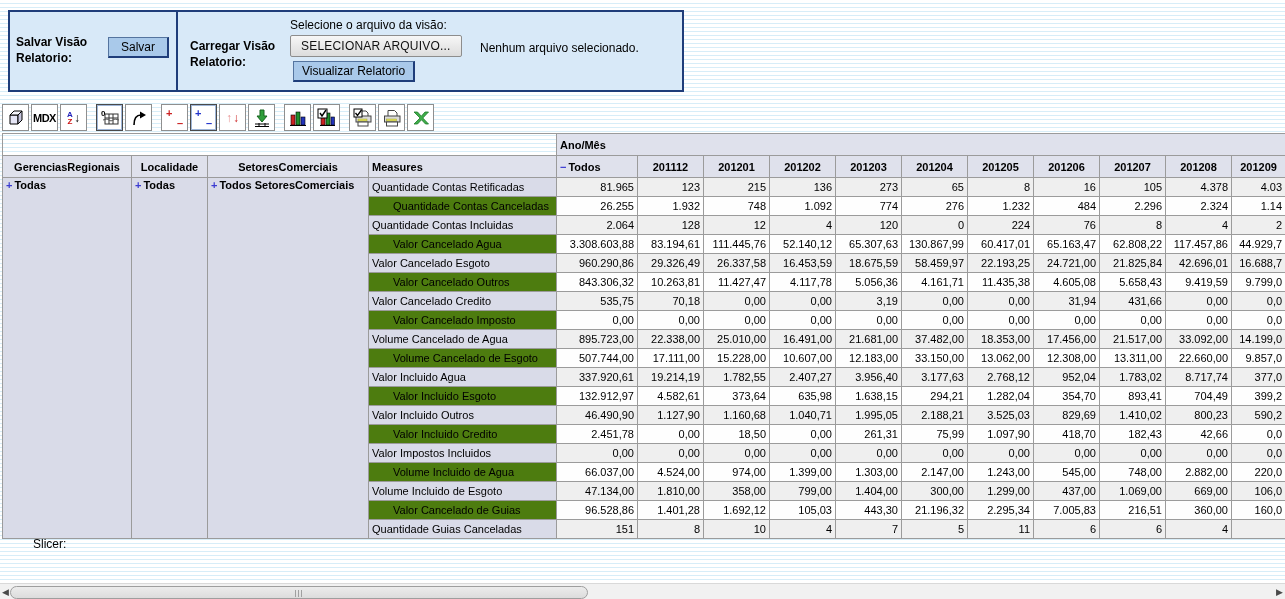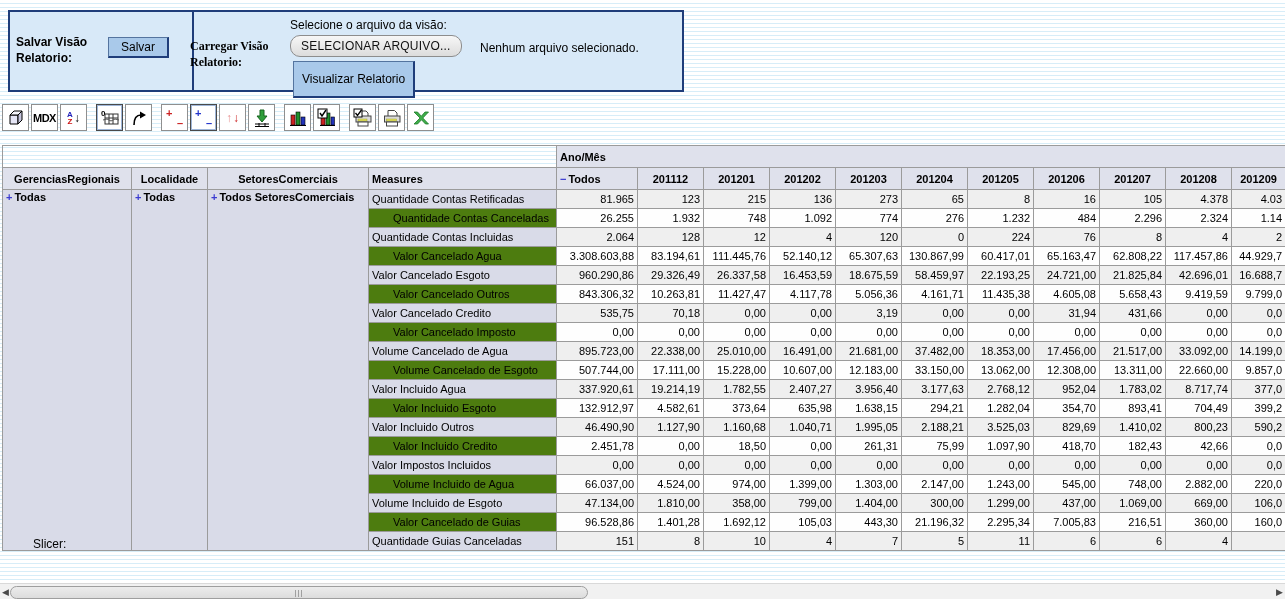--- a/index.html
+++ b/index.html
@@ -5,47 +5,47 @@
   * { box-sizing: border-box; }
   html,body { margin:0; padding:0; }
   body {
     width:1285px; height:599px; overflow:hidden; position:relative;
     font-family:"Liberation Sans", sans-serif;
     background:repeating-linear-gradient(180deg,#ffffff 0px,#ffffff 2.5px,#d7edf8 2.5px,#d7edf8 4px);
   }
   
   .panel { position:absolute; left:8px; top:10px; width:676px; height:82px;
     background:#d8e9f8; border:2px solid #1f3d7a; }
-  .panel-left { position:absolute; left:0; top:0; width:184px; height:100%; border-right:2px solid #1f3d7a; }
+  .panel-left { position:absolute; left:0; top:0; width:168px; height:100%; border-right:2px solid #1f3d7a; }
   .lbl { position:absolute; font-size:12px; font-weight:bold; color:#000; line-height:1.3; }
   .txt { position:absolute; font-size:12px; color:#000; }
   .btn-blue { position:absolute; background:#a9c9ea; border:1px solid #54749f;
     border-right:2px solid #1f3d7a; border-bottom:2px solid #1f3d7a;
     font-size:12px; color:#000; font-family:"Liberation Sans",sans-serif; cursor:pointer; padding:2px 12px; }
   .btn-file { position:absolute; background:linear-gradient(#f7f7f7,#dcdcdc); border:1px solid #8d8d8d;
-    border-radius:10px; font-size:12px; color:#111; padding:3px 10px; cursor:pointer;
+    border-radius:2px; font-size:12px; color:#111; padding:3px 10px; cursor:pointer;
     font-family:"Liberation Sans",sans-serif; letter-spacing:.2px; }
   
   .toolbar { position:absolute; left:2px; top:104px; display:flex; align-items:flex-start; }
   .tbtn { width:27px; height:27px; background:#fff; border:1px solid #8f8f8f; margin-right:2px;
     position:relative; display:flex; align-items:center; justify-content:center; cursor:pointer; padding:0; }
   .tbtn.pressed { border:1px solid #4a4a4a; box-shadow:inset 0 0 0 1px #9fb6d8; }
   .tgap { margin-left:7px; }
   .mdx-txt { font-size:11px; font-weight:bold; color:#000; letter-spacing:-0.5px; }
   .sortwrap { display:flex; align-items:center; }
   .sort-az { display:flex; flex-direction:column; font-size:8px; font-weight:bold; line-height:7px; }
   .sort-a { color:#2222bb; } .sort-z { color:#cc1111; }
   .sort-arrow { font-size:12px; color:#000; margin-left:1px; }
   .pm { position:absolute; font-weight:bold; font-size:11px; line-height:10px; }
   .pm-plus { left:4px; top:3px; } .pm-minus { right:4px; bottom:2px; }
   .red { color:#cc2222; } .blue { color:#2233cc; }
   .arr-up { color:#e89090; font-weight:bold; font-size:12px; margin-right:1px; }
   .arr-dn { color:#cc2222; font-weight:bold; font-size:12px; }
   
-  .pivot-wrap { position:absolute; left:2px; top:145px; }
+  .pivot-wrap { position:absolute; left:2px; top:133px; }
   table.pivot { border-collapse:collapse; table-layout:fixed; width:1283px; font-size:11px; }
   table.pivot th, table.pivot td { border:1px solid #9b9b9b; padding:1px 3px; height:19px;
     overflow:hidden; white-space:nowrap; }
   table.pivot thead th { height:22px; }
   th.corner { background:transparent; }
   .hdr { background:#dfe1ec; font-weight:bold; color:#000; text-align:center; }
   .hdr-left { text-align:left; }
   td.dim-val { background:#d9dbe8; font-weight:bold; vertical-align:top; text-align:left; }
   td.mlabel { font-weight:normal; text-align:left; }
   td.val { text-align:right; color:#000; }
@@ -64,25 +64,25 @@
 </style>
 </head>
 <body>
 
 <div class="panel">
   <div class="panel-left">
     <div class="lbl" style="left:6px;top:23px;width:92px;">Salvar Visão Relatorio:</div>
     <button class="btn-blue" style="left:98px;top:25px;">Salvar</button>
   </div>
   <div>
-    <div class="lbl" style="left:180px;top:27px;width:100px;font-family:Liberation Serif, serif;">Carregar Visão Relatorio:</div>
+    <div class="lbl" style="left:180px;top:27px;width:100px;">Carregar Visão Relatorio:</div>
     <div class="txt" style="left:280px;top:6px;">Selecione o arquivo da visão:</div>
     <button class="btn-file" style="left:280px;top:23px;">SELECIONAR ARQUIVO...</button>
     <div class="txt" style="left:470px;top:29px;">Nenhum arquivo selecionado.</div>
-    <button class="btn-blue" style="left:283px;top:49px;padding:10px 8px;">Visualizar Relatorio</button>
+    <button class="btn-blue" style="left:283px;top:49px;padding:2px 8px;">Visualizar Relatorio</button>
   </div>
 </div>
 
 <div class="toolbar">
   <button class="tbtn">
     <svg width="20" height="20" viewBox="0 0 20 20">
       <path d="M4 7 L12 7 L12 16 L4 16 Z" fill="#e6e6f6" stroke="#000"></path>
       <path d="M4 7 L8 3 L16 3 L12 7 Z" fill="#f6f6fc" stroke="#000"></path>
       <path d="M12 7 L16 3 L16 12 L12 16 Z" fill="#c6c6de" stroke="#000"></path>
     </svg>

